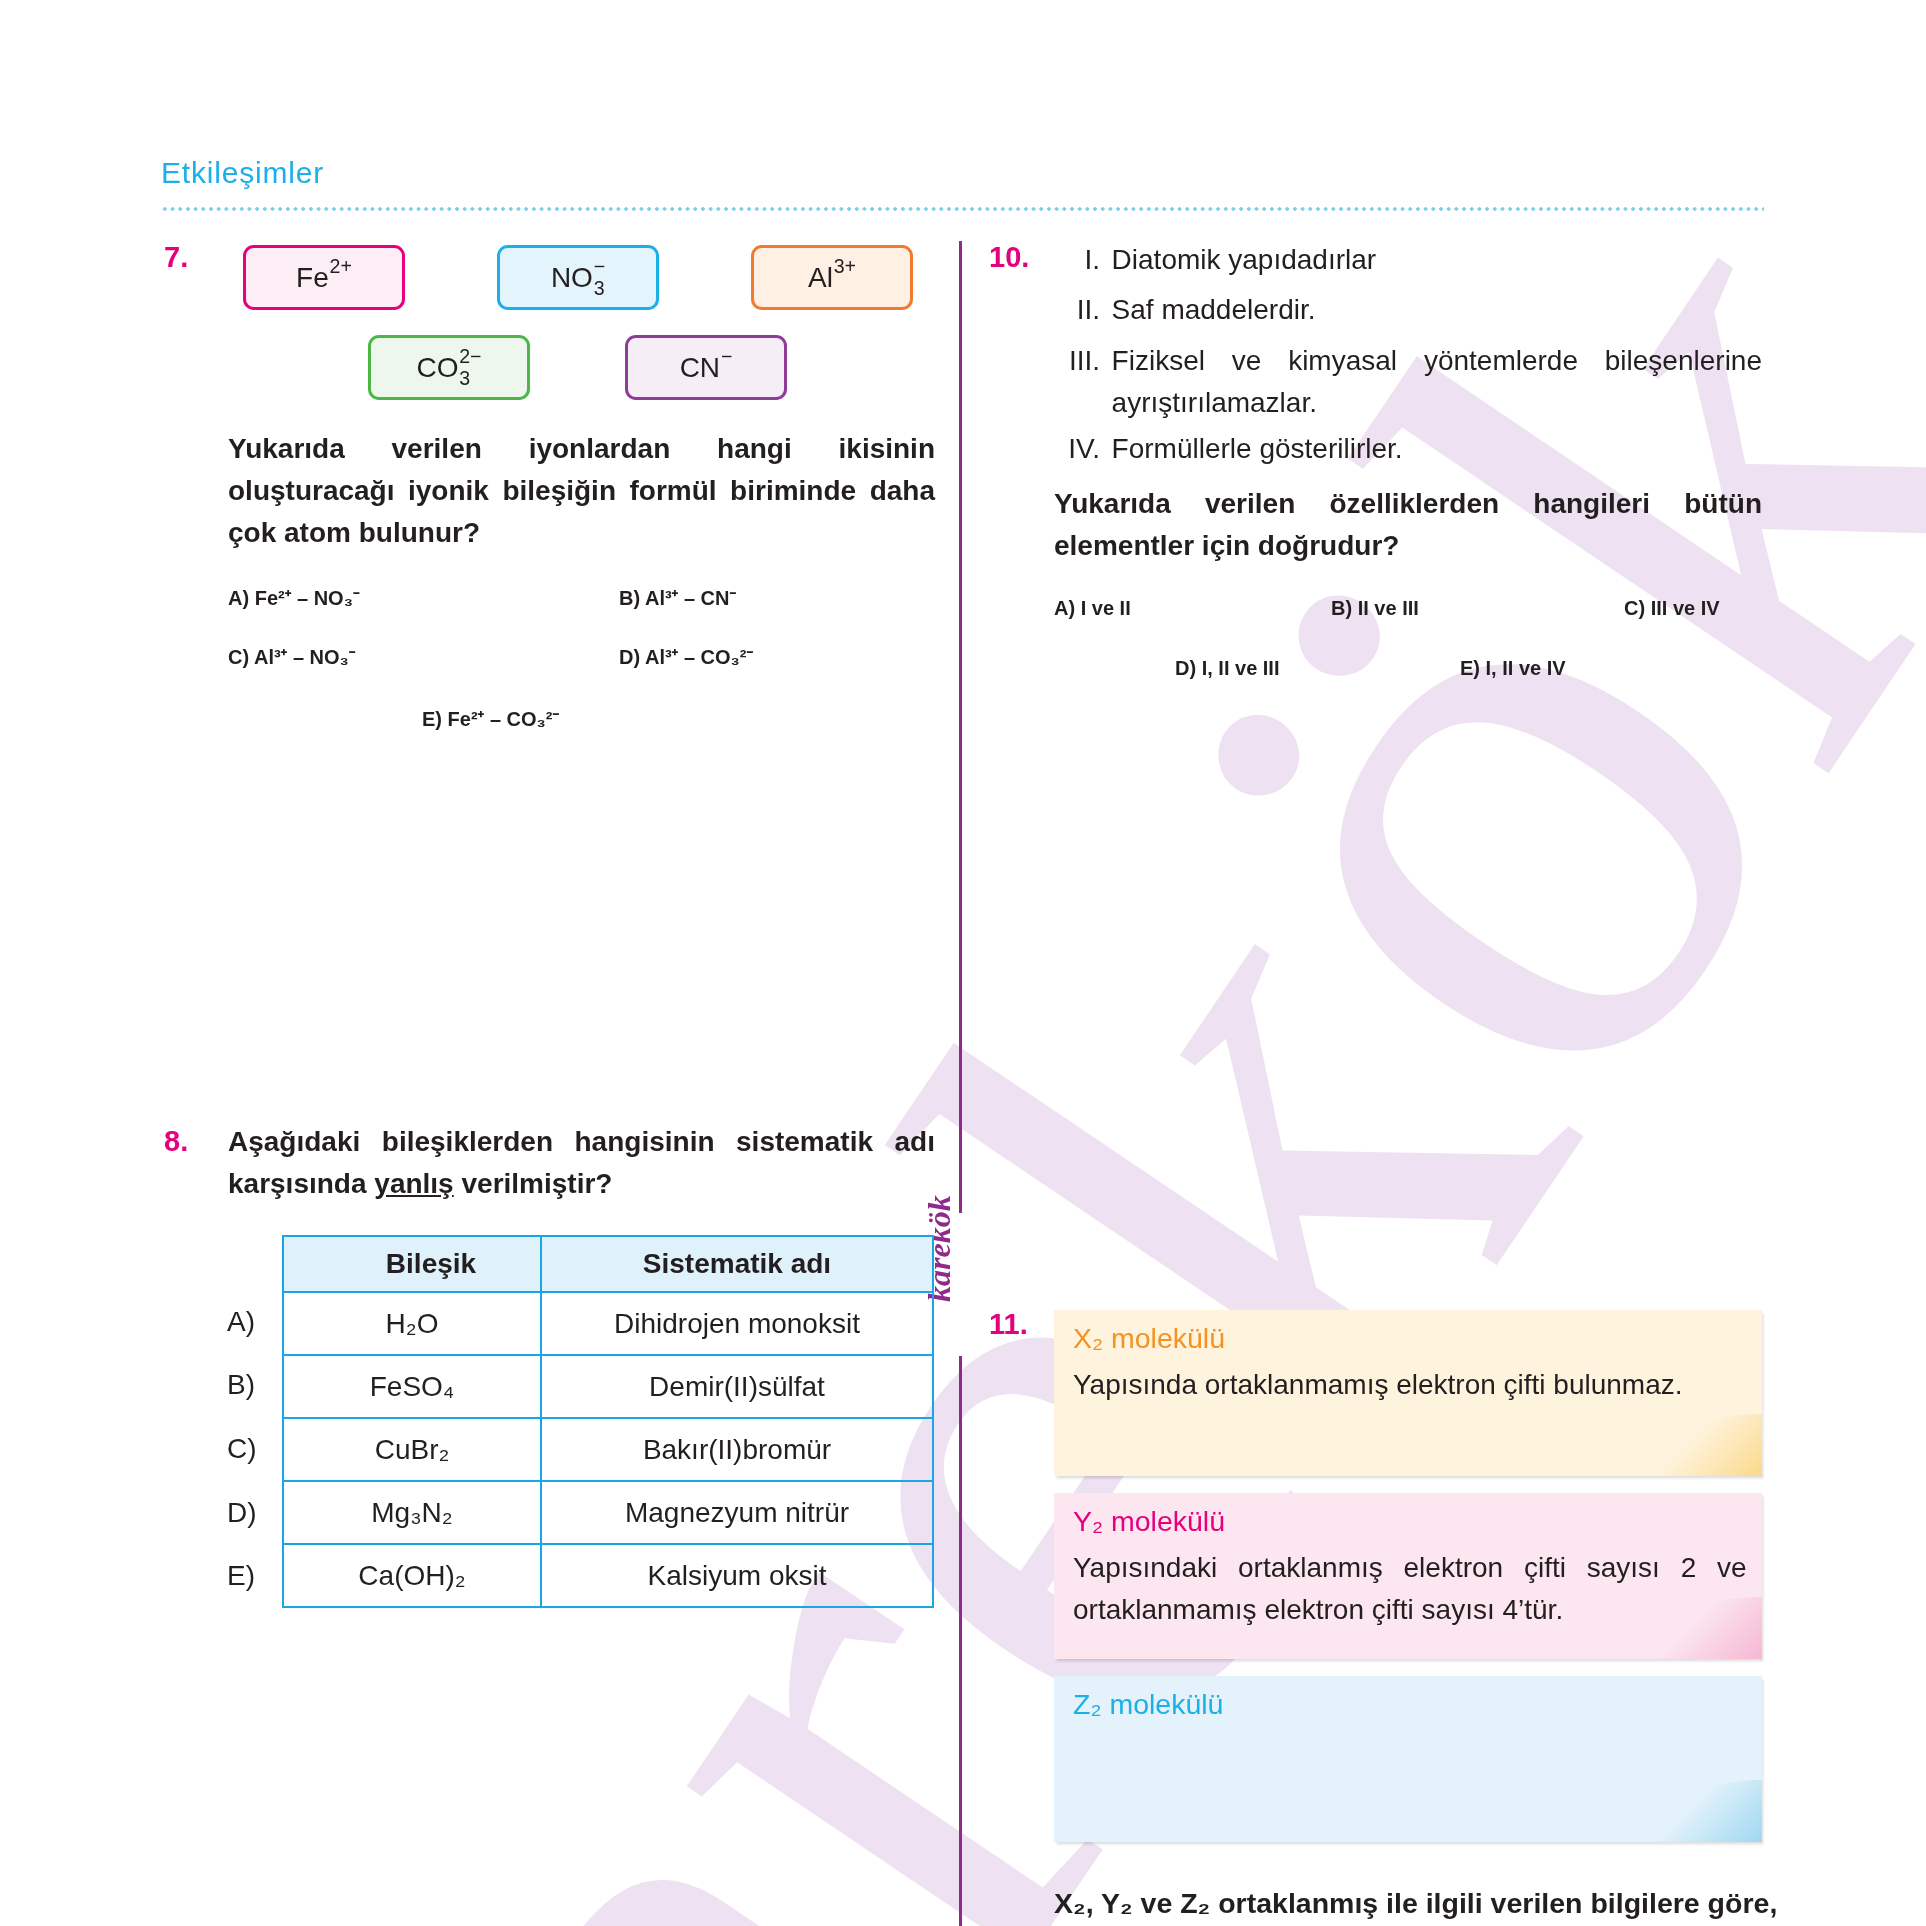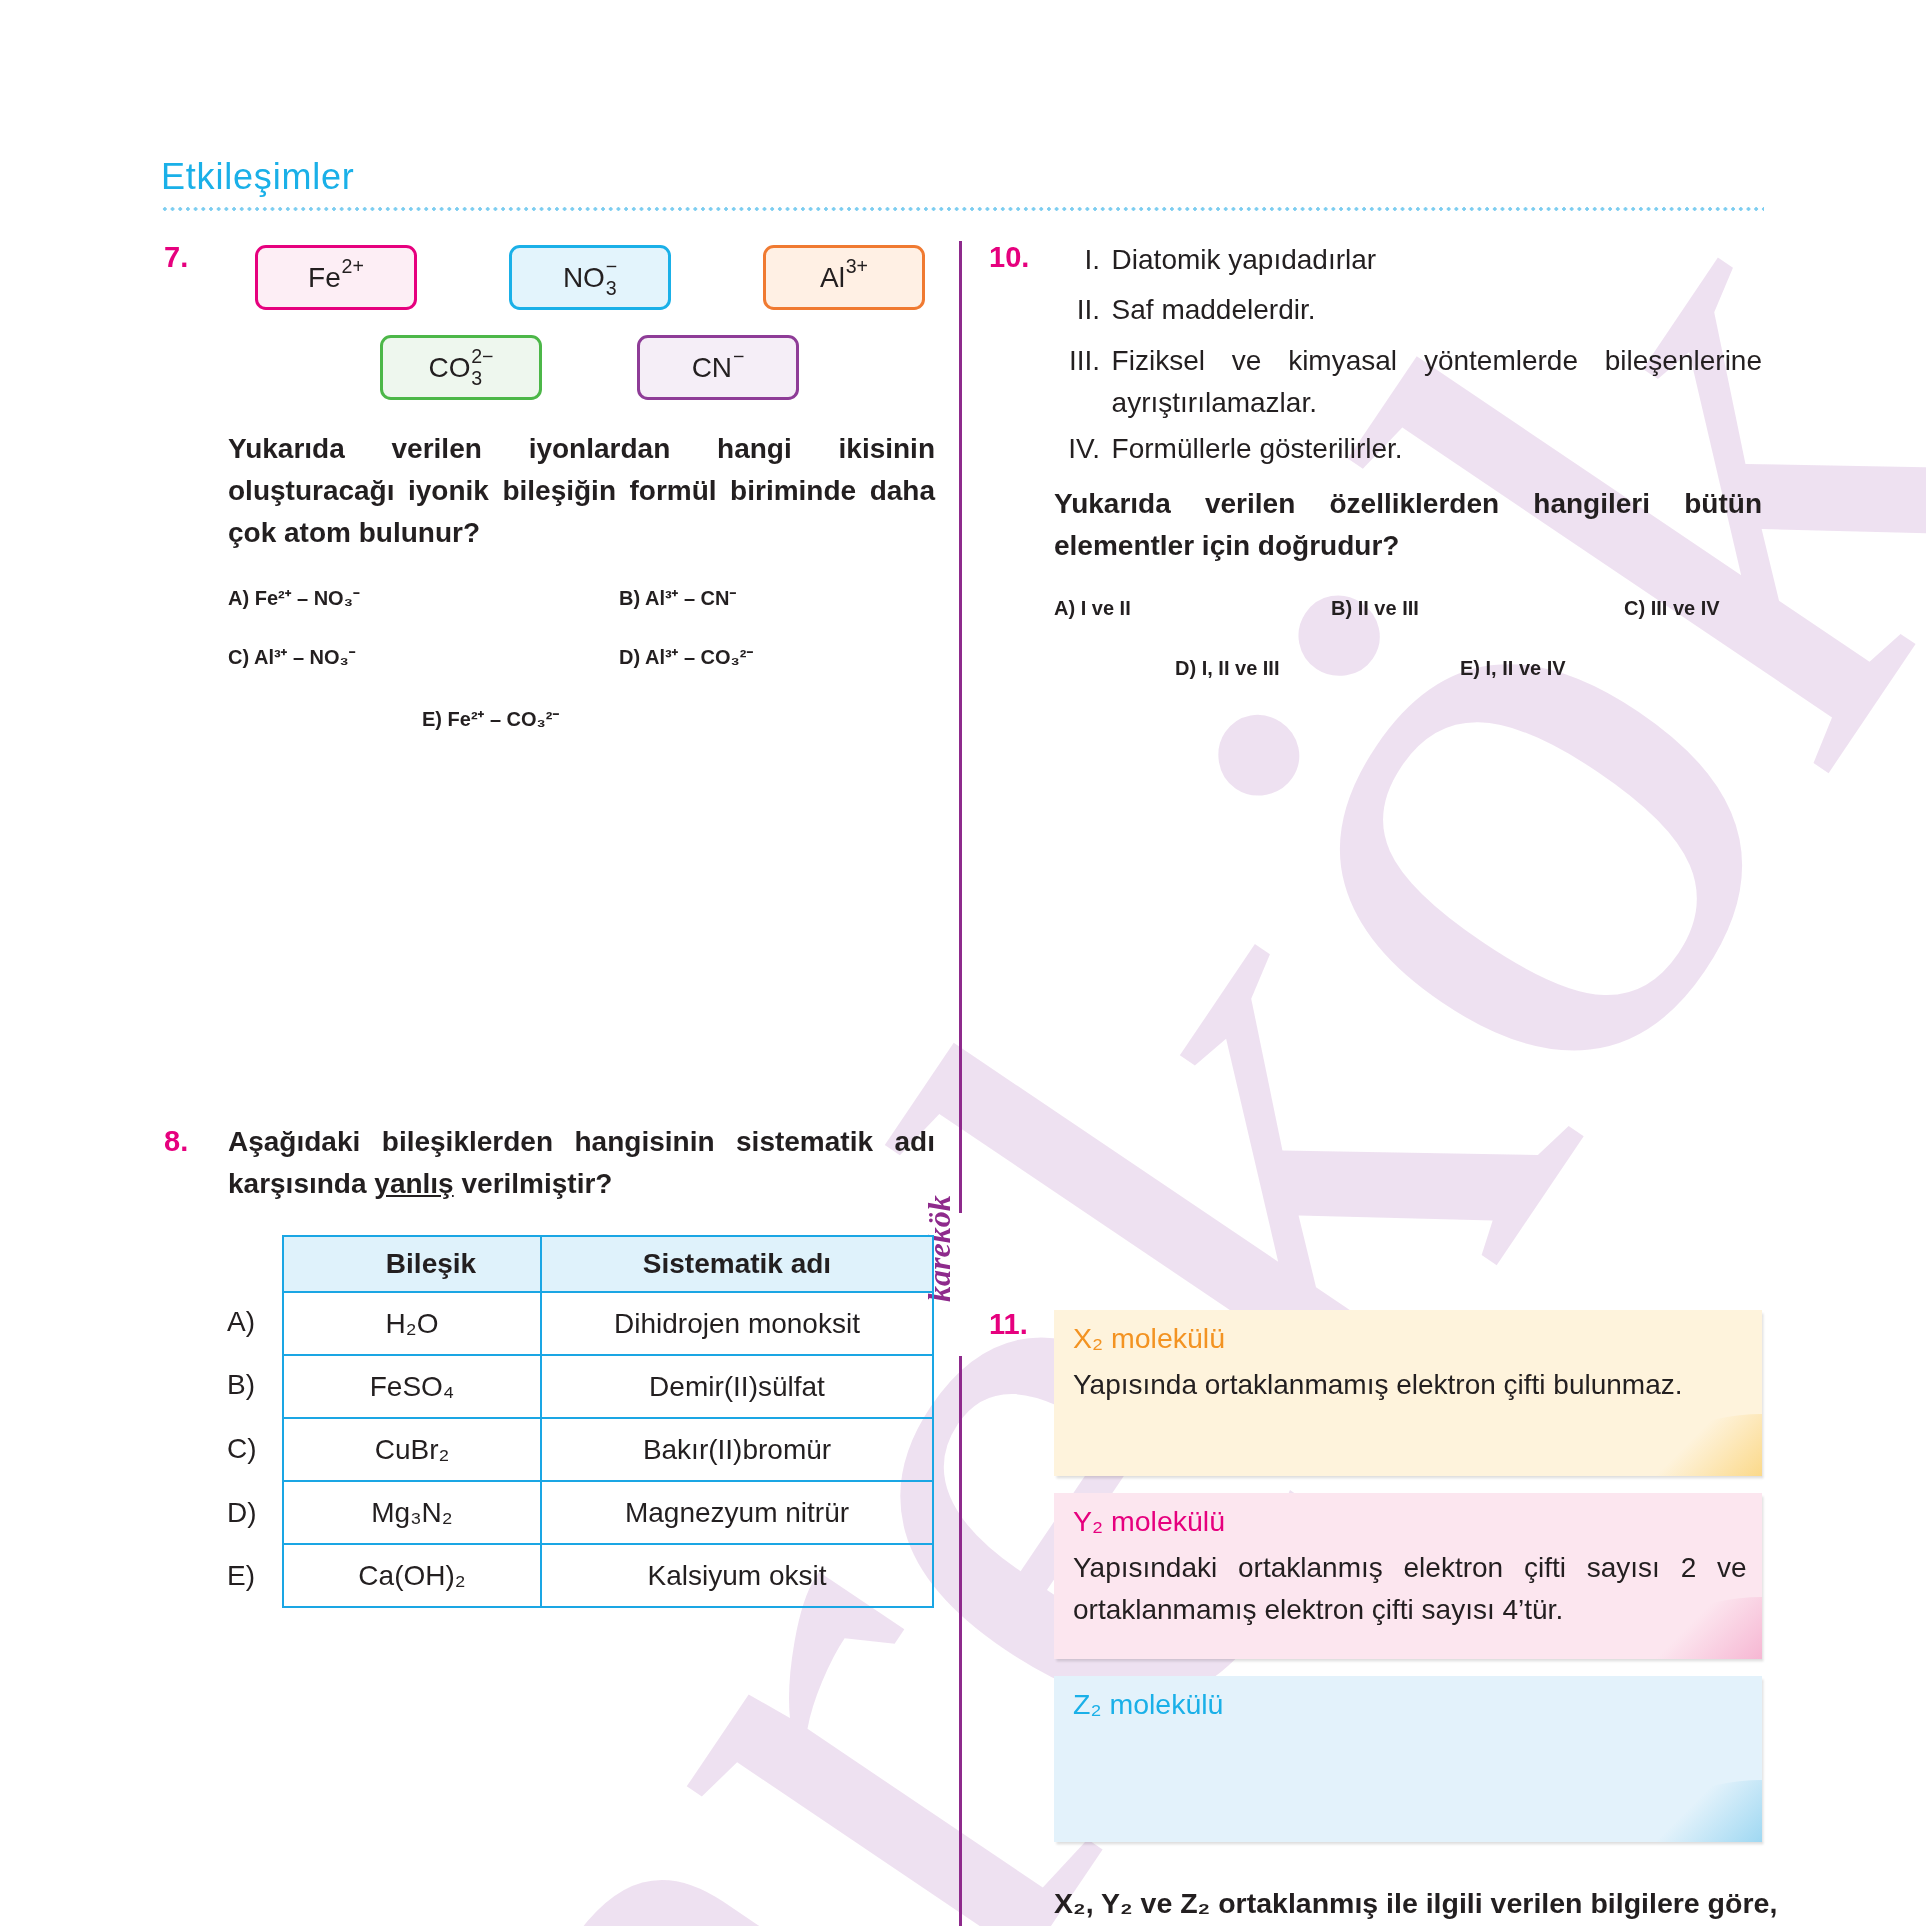--- a/index.html
+++ b/index.html
@@ -4,35 +4,35 @@
 <style>
   html,body{margin:0;padding:0;background:#fff;}
   body{width:1966px;height:2512px;position:relative;overflow:hidden;
        font-family:"Liberation Sans",sans-serif;color:#231f20;}
   .abs{position:absolute;}
   
   .wm{position:absolute;left:-19px;top:2273px;transform-origin:0 0;transform:rotate(-56deg);
       font-family:"Liberation Serif",serif;font-size:828px;color:#ecdcef;opacity:.85;
       white-space:nowrap;letter-spacing:0;z-index:0;line-height:1;}
   .content{position:absolute;inset:0;z-index:1;}
-  .header-title{left:161px;top:156px;font-size:36px;color:#1ab0e8;letter-spacing:0.8px;font-weight:normal;}
+  .header-title{left:161px;top:156px;font-size:30px;color:#1ab0e8;letter-spacing:0.8px;font-weight:normal;}
   .dots{left:161px;top:207px;width:1603px;height:3.9px;
         background-image:radial-gradient(circle,#7ccdf0 1.5px,transparent 1.9px);
         background-size:7.7px 3.9px;background-repeat:repeat-x;}
   .divider{left:959px;top:241px;width:2.7px;height:2057px;background:#8e2a8c;}
   .divider-gap{left:952px;top:1213px;width:23px;height:143px;background:#fff;}
   .karekok{left:921px;top:1302px;transform:rotate(-90deg);transform-origin:0 0;
            font-family:"Liberation Serif",serif;font-style:italic;font-weight:bold;
            font-size:32px;color:#8e2a8c;}
   .qnum{font-weight:bold;color:#e6007e;font-size:29px;}
   .q-text{font-size:28px;line-height:42px;}
   .bold{font-weight:bold;}
   .justify{text-align:justify;text-align-last:left;}
   .ion{position:absolute;width:162px;height:65px;border-radius:10.8px;border-width:3.5px;border-style:solid;
-       display:flex;align-items:center;justify-content:center;font-size:28px;box-sizing:border-box;margin-left:12px;}
+       display:flex;align-items:center;justify-content:center;font-size:28px;box-sizing:border-box;}
   .opt{position:absolute;font-size:20px;white-space:nowrap;font-weight:bold;}
   table.q8{position:absolute;left:282px;top:1235px;width:652px;border-collapse:collapse;font-size:28px;}
   table.q8 td, table.q8 th{border:2.7px solid #1aa6e4;height:61px;text-align:center;padding:0;}
   table.q8 th{background:#dff2fb;font-weight:bold;height:54px;}
   .rowlbl{position:absolute;font-size:28px;left:227px;}
   .card{position:absolute;left:1054px;width:708px;box-shadow:2.3px 3.1px 2.3px rgba(0,0,0,.12);}
   .card .ttl{position:absolute;left:19px;top:11.6px;font-size:28.5px;}
   .card .txt{position:absolute;left:19px;right:15.4px;font-size:28px;line-height:42px;}
   .curl{position:absolute;right:0;bottom:0;width:116px;height:62px;
         border-top-left-radius:100% 100%;}

